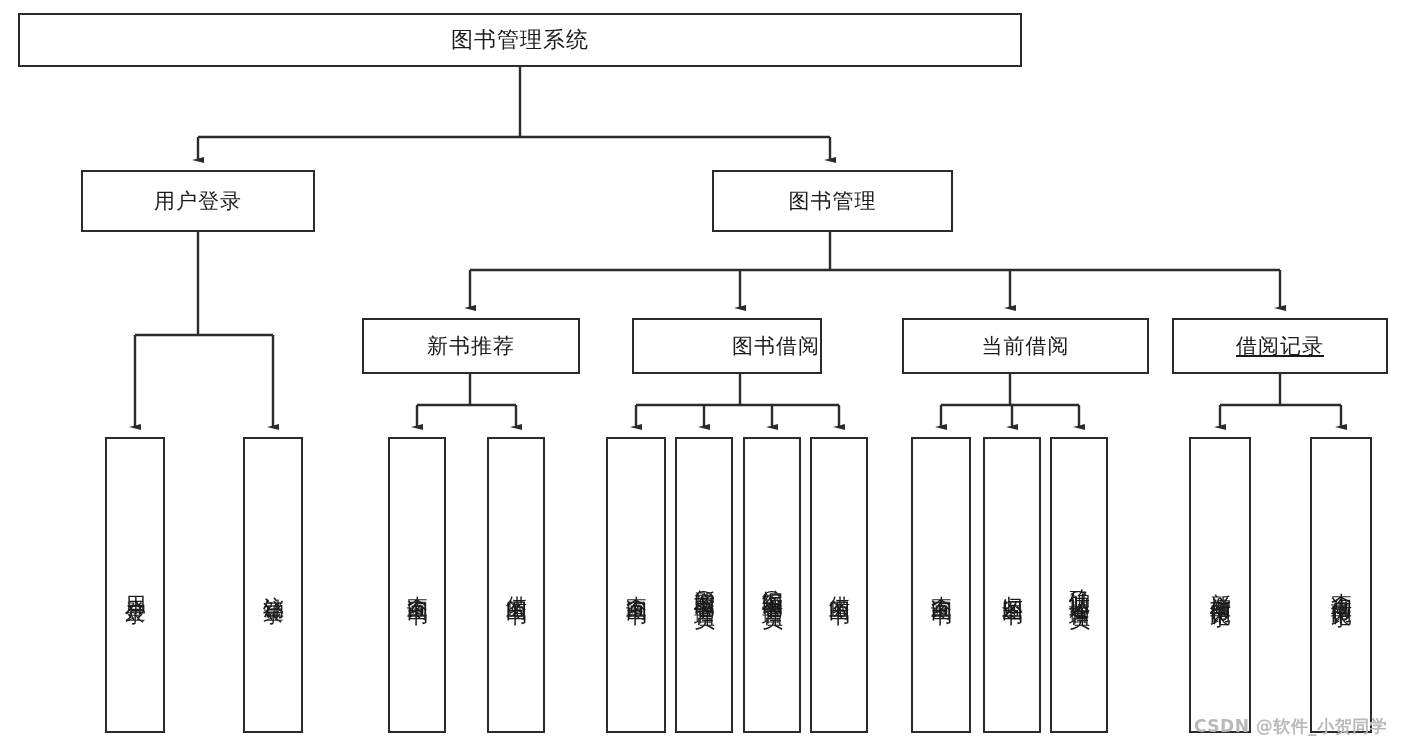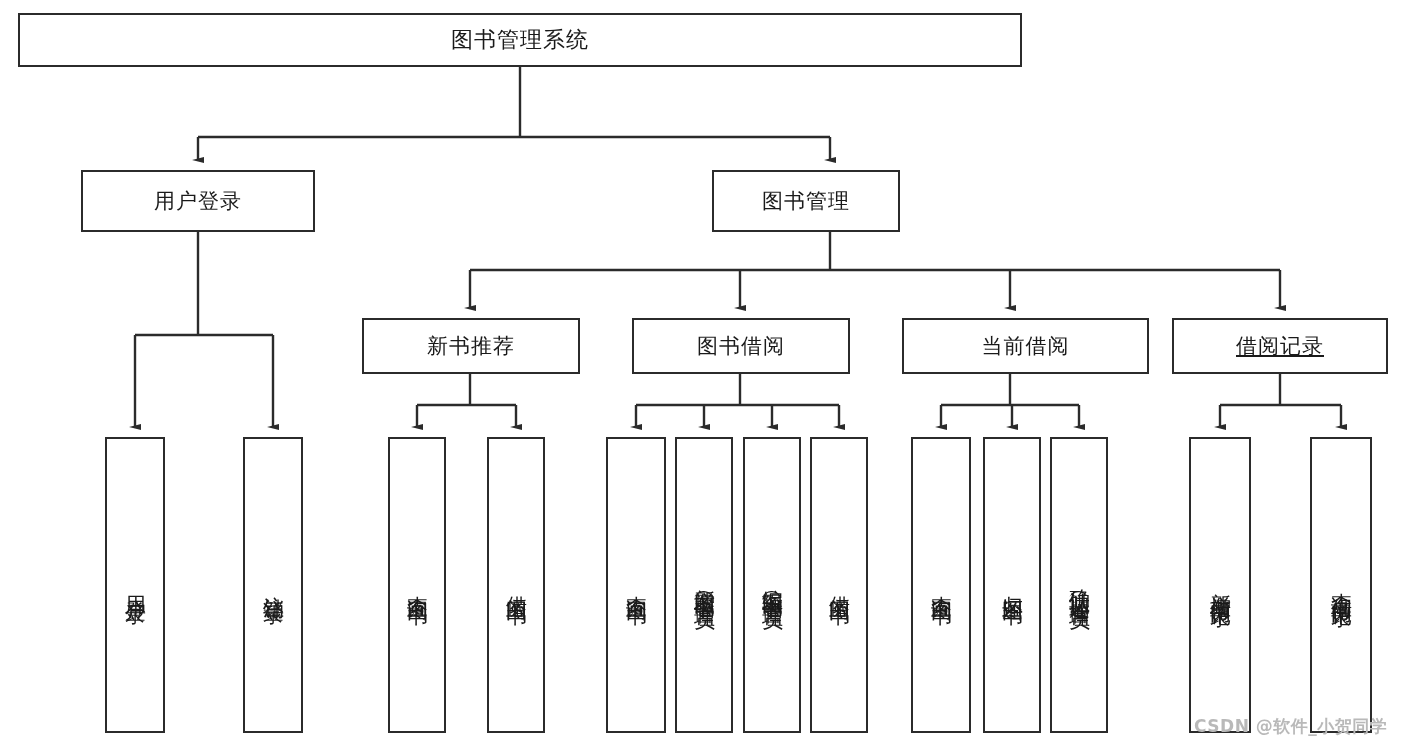--- a/index.html
+++ b/index.html
@@ -119,27 +119,27 @@
     </g>
   </svg>
 
   <div id="nodes">
       <div class="node root h" style="left: 18px; top: 13px; width: 1004px; height: 54px;">
         <span>图书管理系统</span>
       </div>
       <div class="node h" style="left: 81px; top: 170px; width: 234px; height: 62px;">
         <span>用户登录</span>
       </div>
-      <div class="node h" style="left: 712px; top: 170px; width: 188px; height: 62px;">
+      <div class="node h" style="left: 712px; top: 170px; width: 241px; height: 62px;">
         <span>图书管理</span>
       </div>
       <div class="node h" style="left: 362px; top: 318px; width: 218px; height: 56px; text-align: right;">
         <span>新书推荐</span>
       </div>
-      <div class="node h" style="left: 632px; top: 318px; width: 218px; height: 56px;">
+      <div class="node h" style="left: 632px; top: 318px; width: 190px; height: 56px; justify-content: flex-end;">
         <span>图书借阅</span>
       </div>
       <div class="node h" style="left: 902px; top: 318px; width: 247px; height: 56px;">
         <span>当前借阅</span>
       </div>
       <div class="node h" style="left: 1172px; top: 318px; width: 216px; height: 56px; text-decoration: underline;">
         <span>借阅记录</span>
       </div>
       <div class="node v" style="left: 105px; top: 437px; width: 60px; height: 296px;">
         <span>用户登录</span>

